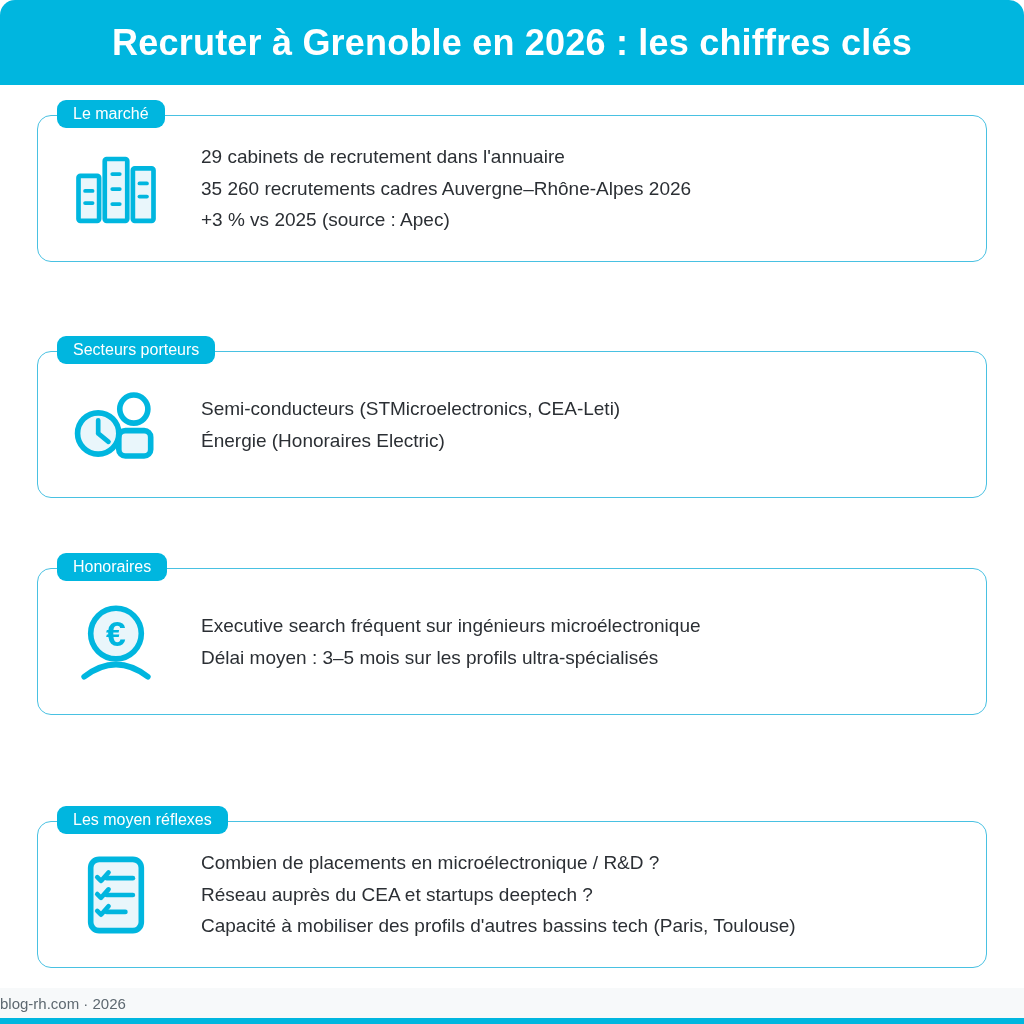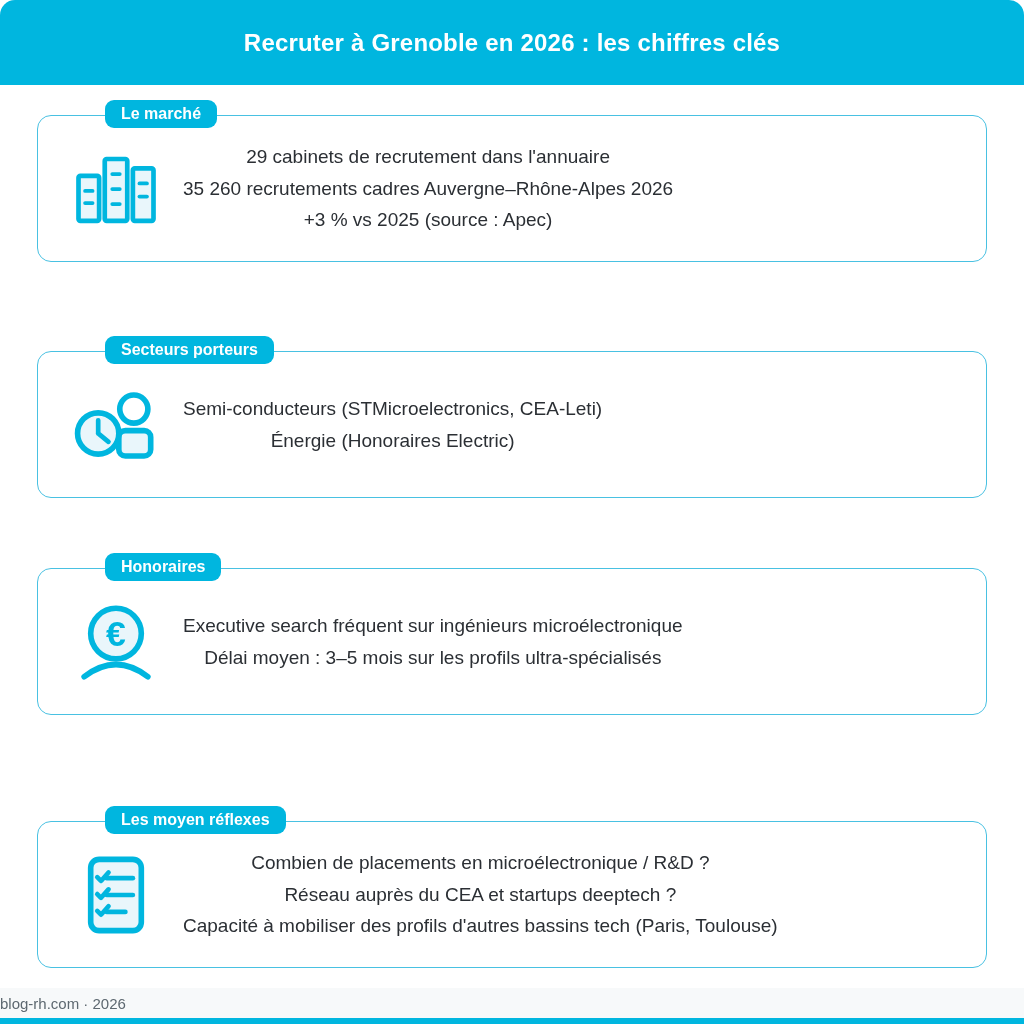--- a/index.html
+++ b/index.html
@@ -16,44 +16,43 @@
   #page{position:absolute;inset:0;width:1024px;height:1024px;background:#fff;}
 
   
   .header{
     position:absolute;left:0;top:0;width:1024px;height:85px;
     background:var(--accent);
     border-radius:15px 15px 0 0;
     display:flex;align-items:center;justify-content:center;
   }
   .header h1{
-    color:#ffffff;font-size:24px;font-weight:bold;letter-spacing:.2px;
+    color:#ffffff;font-size:36px;font-weight:bold;letter-spacing:.2px;
   }
 
   
   .section{position:absolute;left:0;width:1024px;height:162px;}
   .badge{
     position:absolute;left:57px;top:0;z-index:2;
     background:var(--accent);color:#fff;
-    font-size:16px;font-weight:bold;
+    font-size:16px;font-weight:normal;
     padding:5px 16px;border-radius:9px;line-height:18px;
     white-space:nowrap;
-    margin-left:48px;
   }
   .card{
     position:absolute;left:37px;top:15px;width:950px;height:147px;
     background:#fff;border:1.5px solid var(--card-border);border-radius:14px;
     display:flex;align-items:center;padding-left:33px;
   }
   .icon-box{
     width:90px;height:84px;flex:0 0 90px;
     display:flex;align-items:center;justify-content:center;
     color:var(--accent);
   }
-  .lines{margin-left:22px;text-align:center;}
+  .lines{margin-left:40px;}
   .lines p{
     font-size:19px;line-height:31.5px;color:var(--text);
     white-space:nowrap;
   }
 
   
   .footer-bar{
     position:absolute;left:0;top:988px;width:1024px;height:30px;
     background:var(--footer-bg);
     display:flex;align-items:center;justify-content:flex-start;

